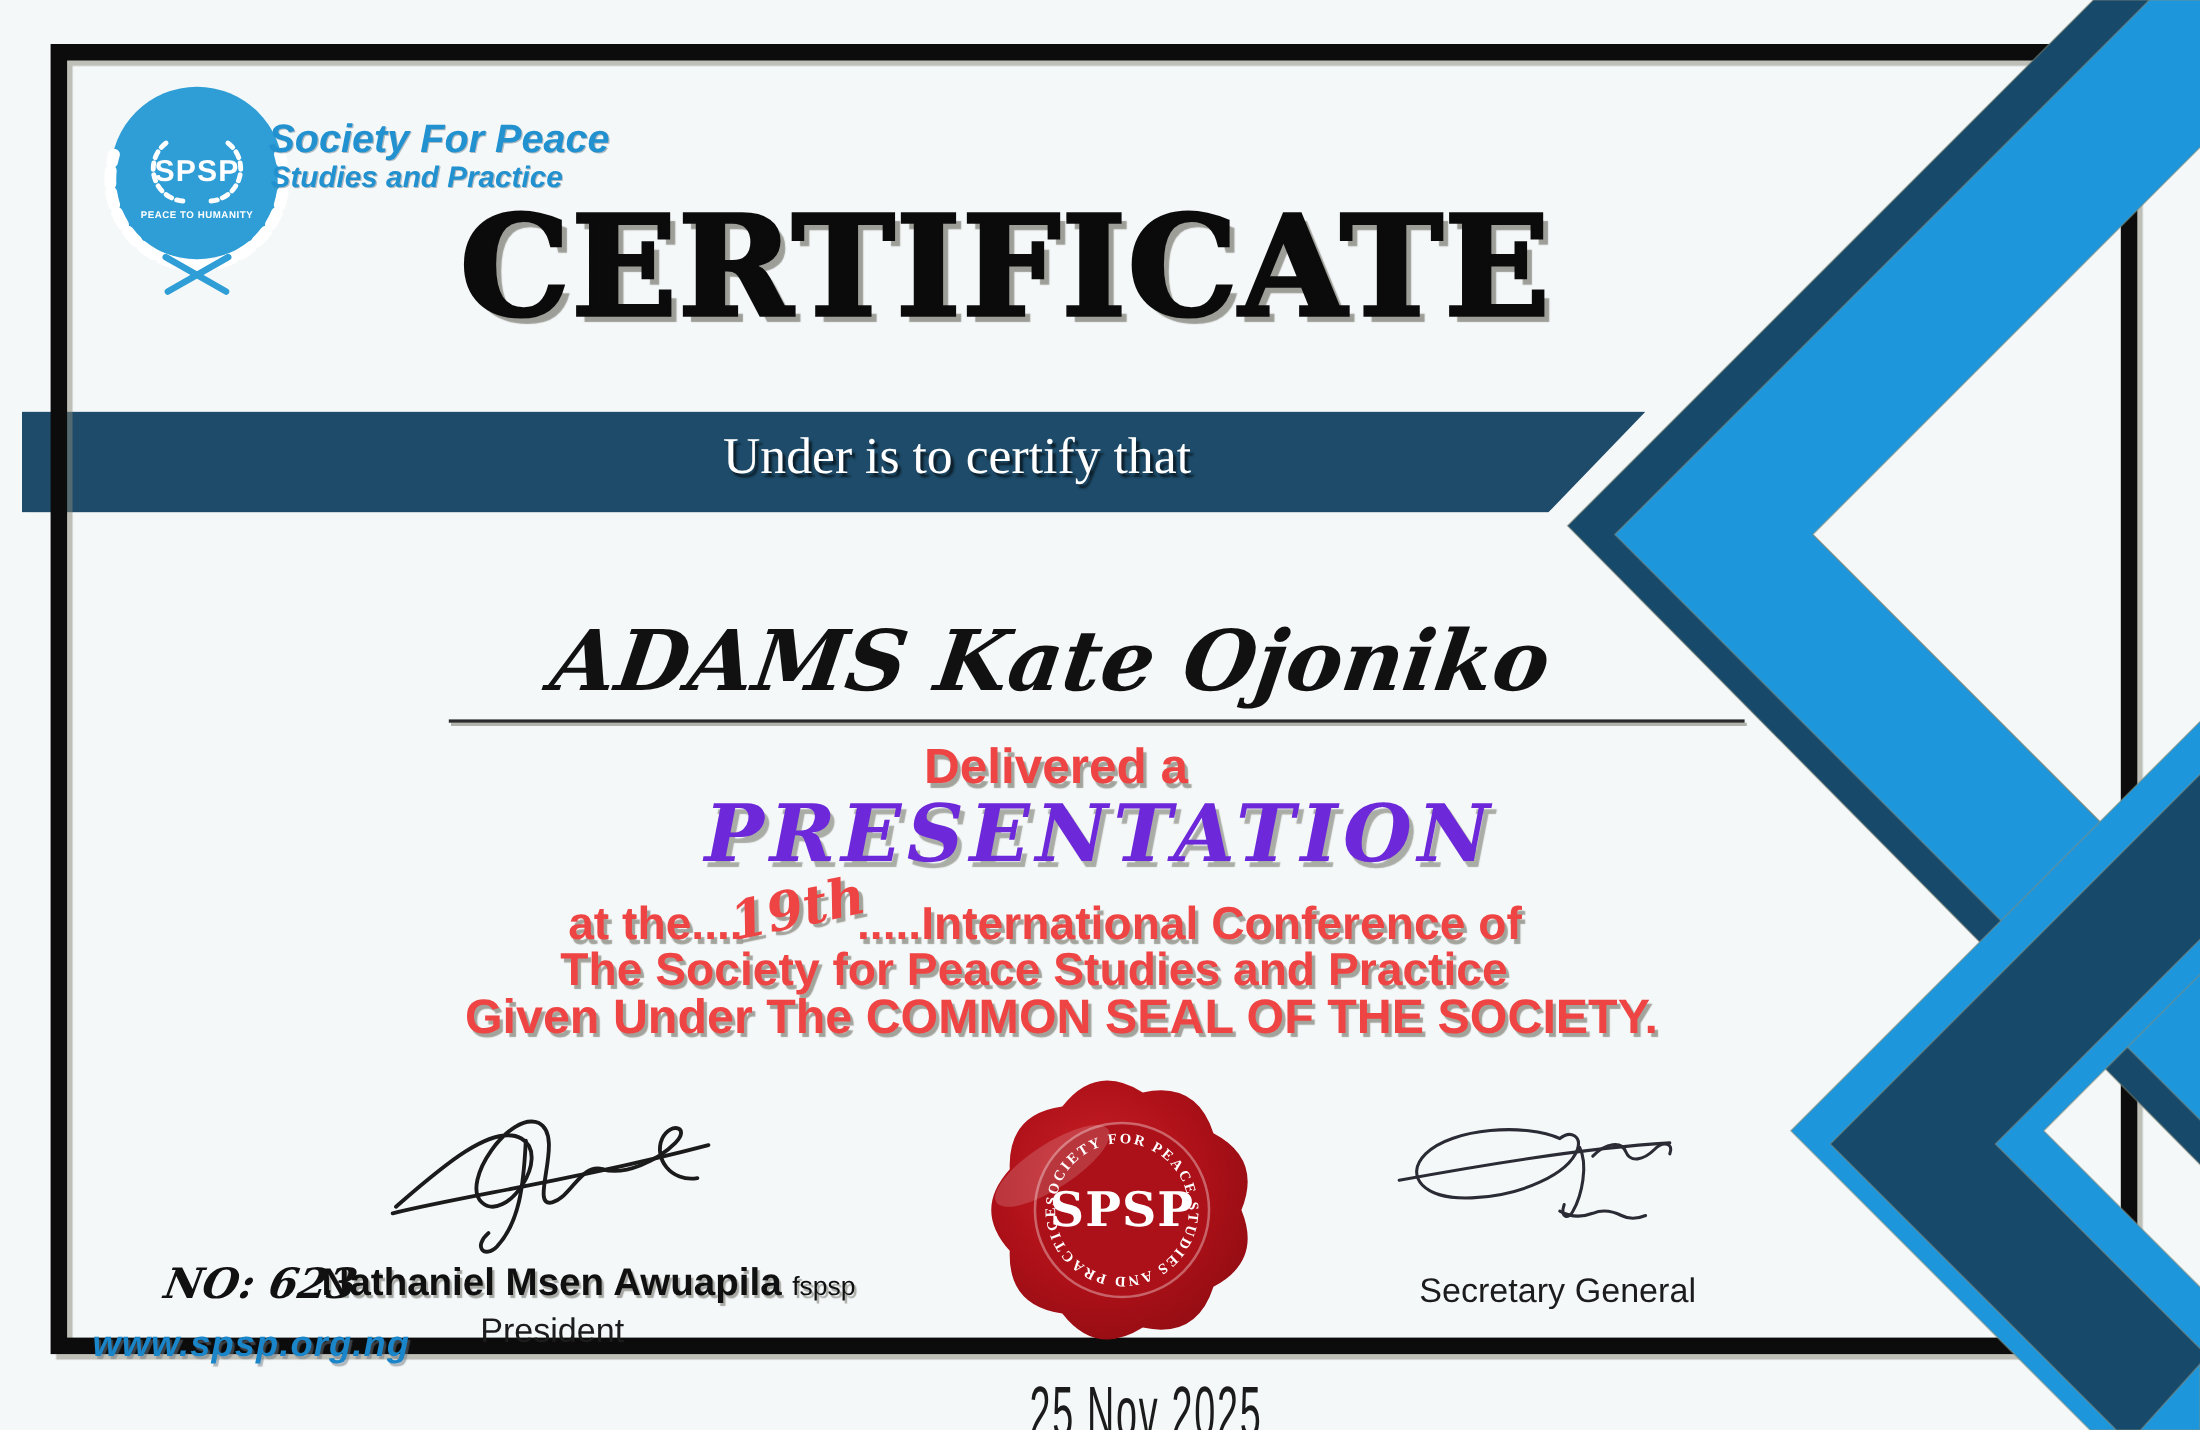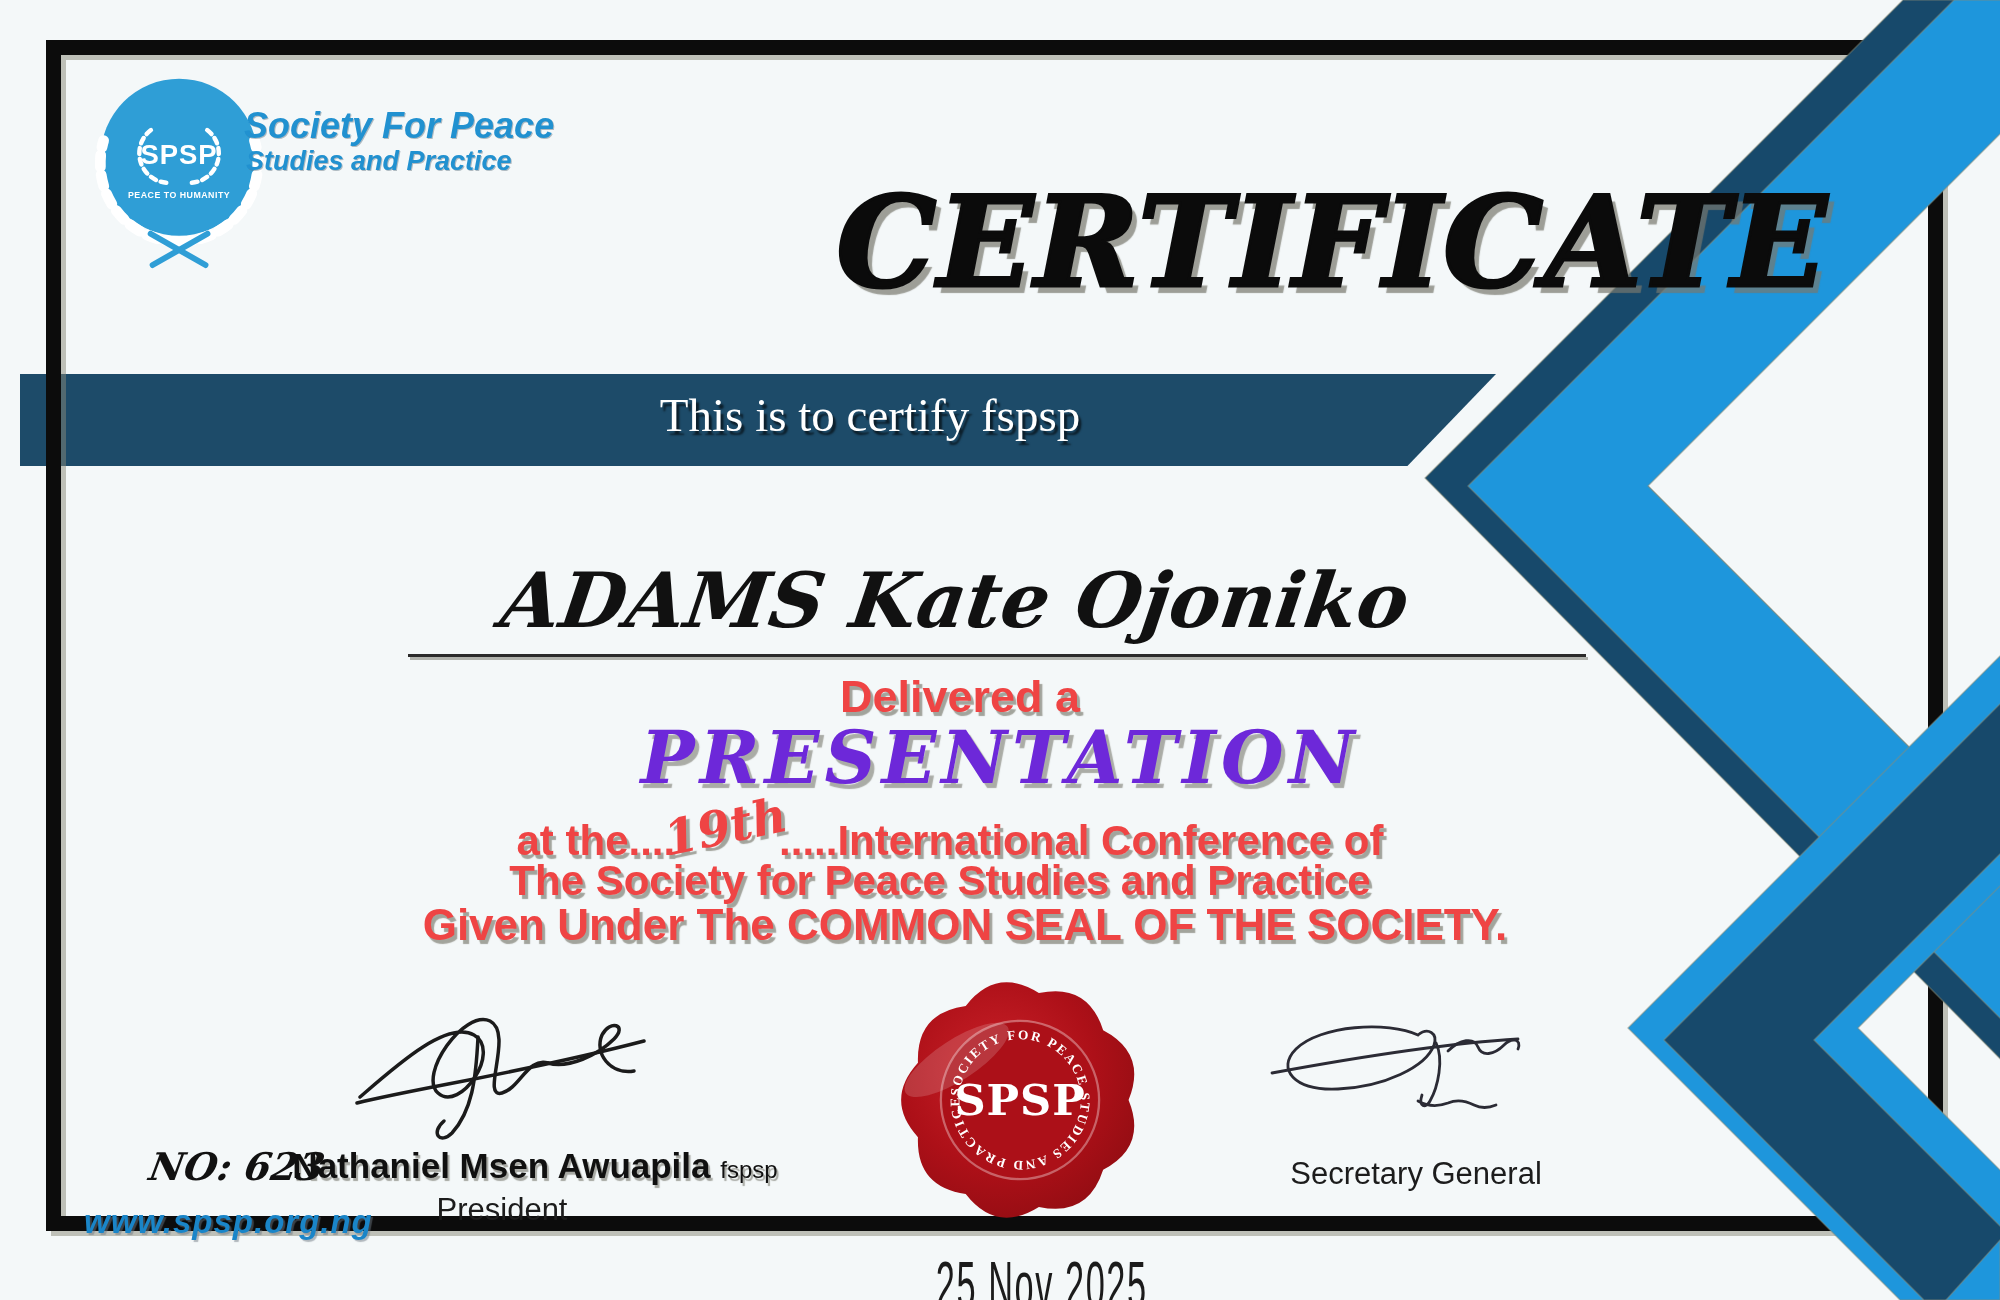--- a/index.html
+++ b/index.html
@@ -28,25 +28,24 @@
   
   .decor{position:absolute; left:0; top:0; width:2000px; height:1300px; pointer-events:none;}
   
   .logo{position:absolute; left:84px; top:66px;}
   .brand{position:absolute; left:232px; top:108px; color:#2191d0; font-style:italic; font-weight:bold;
          text-shadow:1px 1px 0 rgba(90,110,125,.45); line-height:1;}
   .brand .b1{font-size:36px; letter-spacing:0;margin-left:12px;}
   .brand .b2{font-size:27px; margin-top:4px; margin-left:14px;}
   
   .title{
-    position:absolute; top:168px; left:0; width:1828px; text-align:right;
+    position:absolute; top:168px; left:0; width:1828px; text-align:center;
     font-family:"DejaVu Serif",serif; font-weight:bold; font-size:126px; color:#0b0b0b;
     -webkit-text-stroke:3px #0b0b0b; letter-spacing:1px;
     text-shadow:6px 7px 1px rgba(120,120,110,.7);
-    font-style:italic;
   }
   
   .recipient{position:absolute; top:556px; left:0; width:1910px; text-align:center;}
   .recipient span{
     display:inline-block; font-family:"DejaVu Serif",serif; font-style:italic; font-weight:bold;
     font-size:76px; color:#111; transform:skewX(-8deg);
   }
   .name-underline{
     position:absolute; left:408px; top:654px; width:1178px; height:3px; background:#2a2a2a;
     box-shadow:2px 3px 0 rgba(120,120,110,.55);
@@ -97,21 +96,21 @@
     display:inline-block; font-size:44px; color:#1b1b1b; letter-spacing:2px;
     transform:scale(.78,1.5); transform-origin:center top; font-weight:normal;
   }
 </style>
 </head>
 <body>
 
 <div class="stage">
 
   <div class="banner">
-    <div class="banner-text">This is to certify fspsp</div>
+    <div class="banner-text">Under is to certify that</div>
   </div>
 
   <div class="frame"></div>
 
   <svg class="decor" viewBox="0 0 2000 1300">
     <g stroke="rgba(140,140,115,.45)" stroke-width="1.5">
       <path d="M1903,0 L1425,478 L2239,1300 L2462,1300 L1640,478 L2118,0 Z" fill="#17496b"></path>
       <path d="M1954,0 L1468,486 L2282,1300 L2462,1300 L1648,486 L2134,0 Z" fill="#1e96dc"></path>
       <path d="M2056,600 L1628,1028 L1900,1300 L2130,1300 L1858,1028 L2286,600 Z" fill="#1e96dc"></path>
       <path d="M2104,600 L1664,1040 L1924,1300 L2074,1300 L1814,1040 L2254,600 Z" fill="#17496b"></path>

